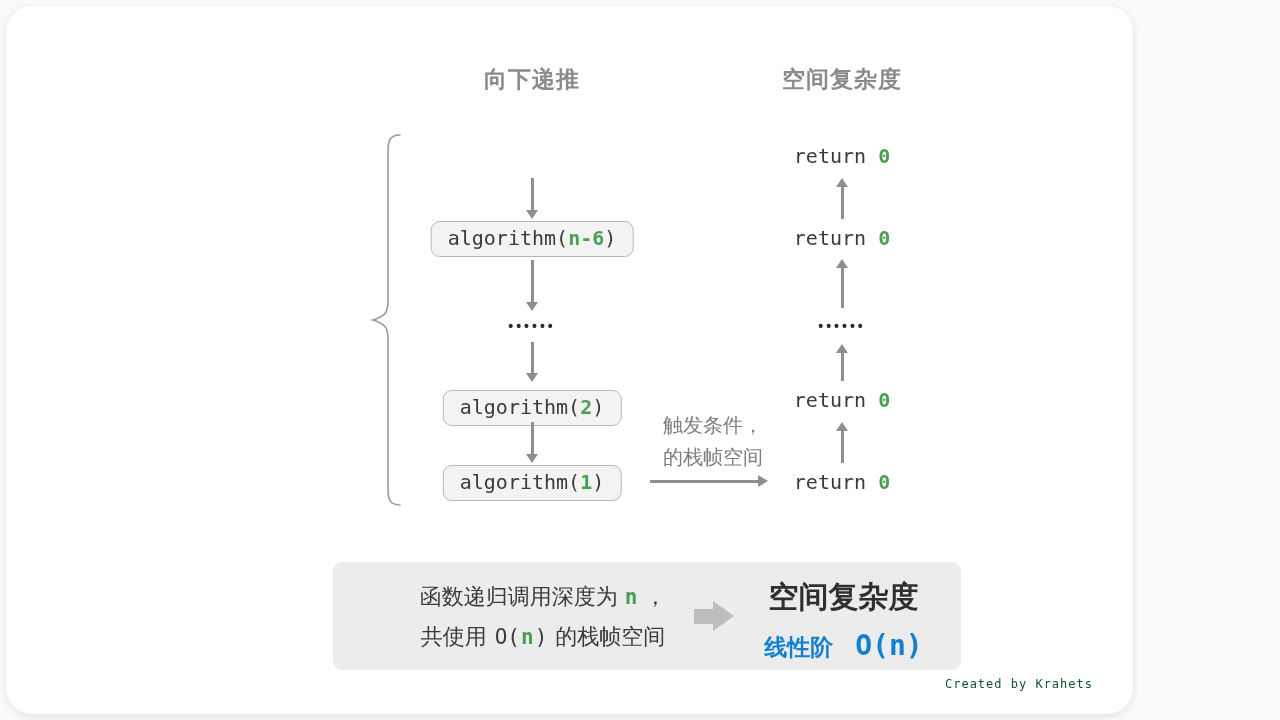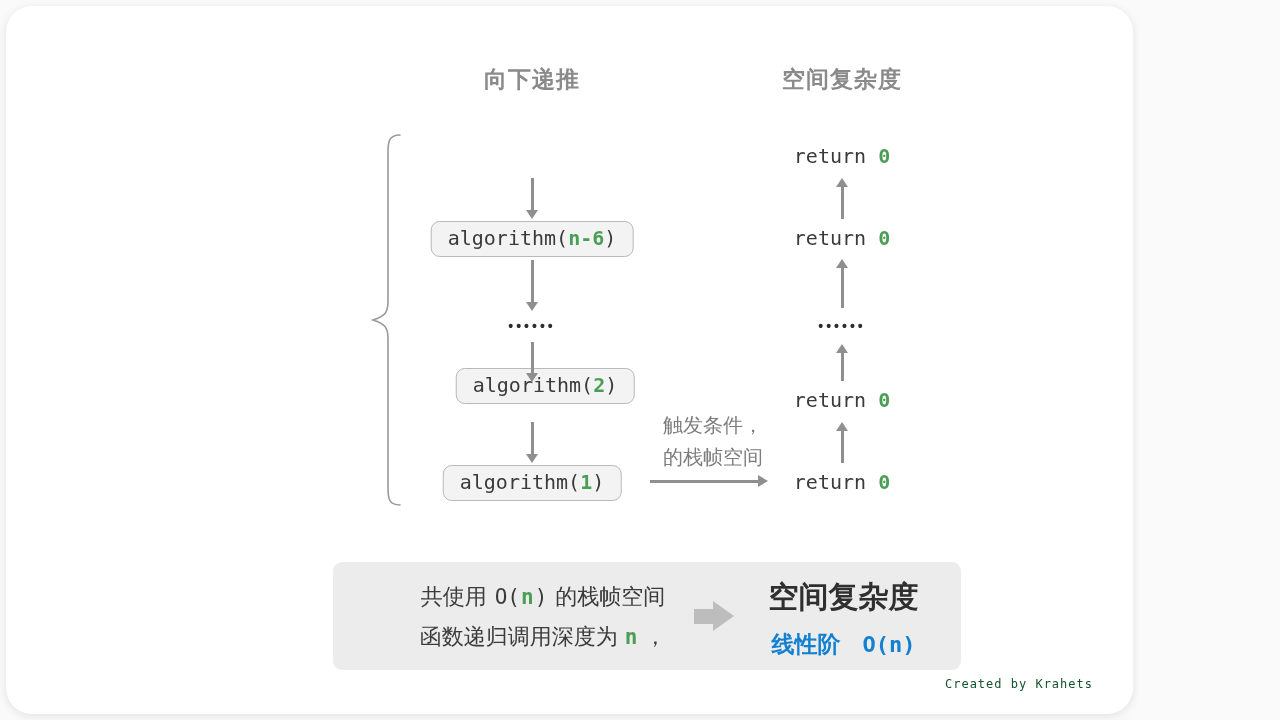--- a/index.html
+++ b/index.html
@@ -66,42 +66,42 @@
     font-size:22px; line-height:40px; color:#3b3b3b; white-space:nowrap; }
   .sum-left .mono { font-size:21px; }
   .sum-left .green { margin:0 7px; }
   .block-arrow-shaft { left:361px; top:47px; width:19px; height:15px; background:#bdbdbd; }
   .block-arrow-head  { left:380px; top:39px; width:0; height:0;
     border:15.5px solid transparent; border-right:none;
     border-left:21px solid #bdbdbd; }
   .sum-right { left:408px; top:15px; width:205px; text-align:center; white-space:nowrap; }
   .sum-right .title { font-size:30px; font-weight:bold; color:#2f2f2f; }
   .sum-right .result { font-size:23px; font-weight:bold; margin-top:11px; }
-  .sum-right .result .mono { font-size:22px; margin-left:22px;text-align:center; }
+  .sum-right .result .mono { font-size:28px; margin-left:22px;text-align:center; }
   #footer-credit {
     right:40px; top:671px; font-size:12px; letter-spacing:1px; color:#14532d;
   }
 </style>
 </head>
 <body>
 
 <div id="stage">
   <div id="card">
 
     <div class="abs center col-header" style="left:415px; top:58px; width:222px;">向下递推</div>
     <div class="abs center col-header" style="left:725px; top:58px; width:222px;">空间复杂度</div>
 
 
     <svg class="abs" style="left:358px; top:127px;" width="40" height="374" viewBox="0 0 40 374">
       <path d="M36 2 C24 2 24 10 24 20 L24 168 C24 180 21 183 9 187 C21 191 24 194 24 206 L24 354 C24 364 24 372 36 372" fill="none" stroke="#9a9a9a" stroke-width="1.6" stroke-linecap="round"></path>
     </svg>
 
     <div class="abs callbox mono" style="left:526px; top:215px;"><span>algorithm(</span><span class="green">n-6</span><span>)</span></div>
     <div class="abs dots-row" style="left:526px; top:312px;">••••••</div>
-    <div class="abs callbox mono" style="left:526px; top:362px;margin-left:13px;"><span>algorithm(</span><span class="green">2</span><span>)</span></div>
+    <div class="abs callbox mono" style="left:526px; top:384px;"><span>algorithm(</span><span class="green">2</span><span>)</span></div>
     <div class="abs callbox mono" style="left:526px; top:459px;"><span>algorithm(</span><span class="green">1</span><span>)</span></div>
 
     <div class="abs v-line down" style="left:524.5px; top:172px; height:32px;"></div>
     <div class="abs v-line down" style="left:524.5px; top:254px; height:42px;"></div>
     <div class="abs v-line down" style="left:524.5px; top:336px; height:31px;"></div>
     <div class="abs v-line down" style="left:524.5px; top:416px; height:32px;"></div>
 
     <div class="abs return-row mono" style="left:836px; top:138px;"><span>return</span> <span class="green">0</span></div>
     <div class="abs return-row mono" style="left:836px; top:220px;"><span>return</span> <span class="green">0</span></div>
     <div class="abs dots-row" style="left:836px; top:312px;">••••••</div>
@@ -114,22 +114,22 @@
     <div class="abs v-line up" style="left:834.5px; top:425px; height:32px;"></div>
 
     <div class="abs h-line" style="left:644px; top:474px; width:108px;"></div>
     <div class="abs trigger-label" style="left:657px; top:403px;">
       <div>触发条件，</div>
       <div>的栈帧空间</div>
     </div>
 
     <div id="summary-box" class="abs">
       <div class="abs sum-left">
+        <div><span>函数递归调用深度为</span><span class="mono green">n</span><span>，</span></div>
         <div><span>共使用</span><span class="mono" style="margin-left:8px;">O(</span><span class="mono green" style="margin:0 1px;">n</span><span class="mono" style="margin-right:8px;">)</span><span>的栈帧空间</span></div>
-        <div><span>函数递归调用深度为</span><span class="mono green">n</span><span>，</span></div>
       </div>
       <div class="abs block-arrow-shaft"></div>
       <div class="abs block-arrow-head"></div>
       <div class="abs sum-right">
         <div class="title">空间复杂度</div>
         <div class="result blue"><span>线性阶</span><span class="mono">O(n)</span></div>
       </div>
     </div>
 
     <div class="abs mono" id="footer-credit">Created by Krahets</div>

